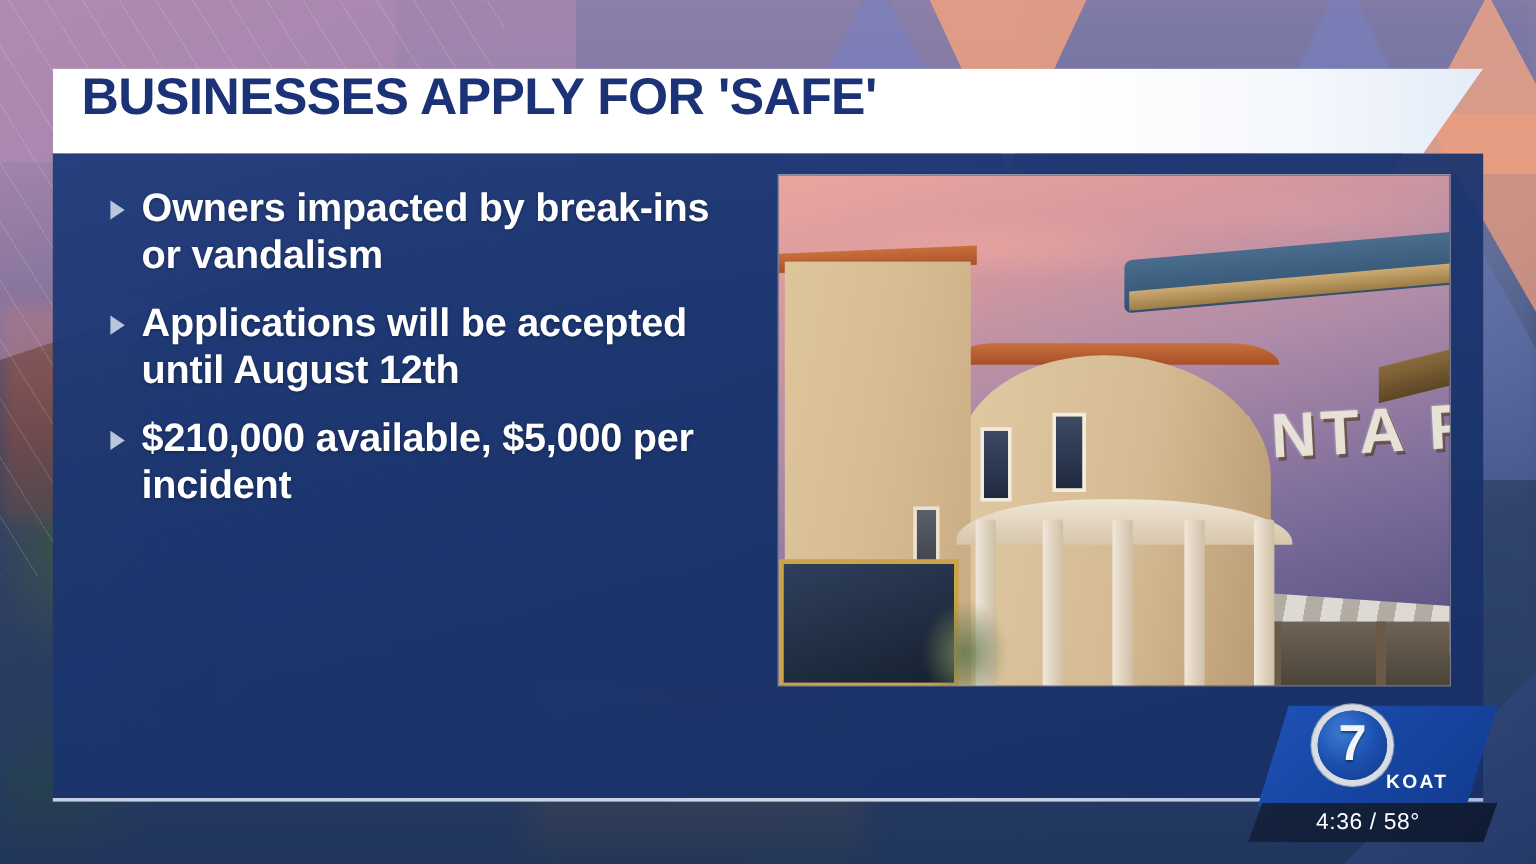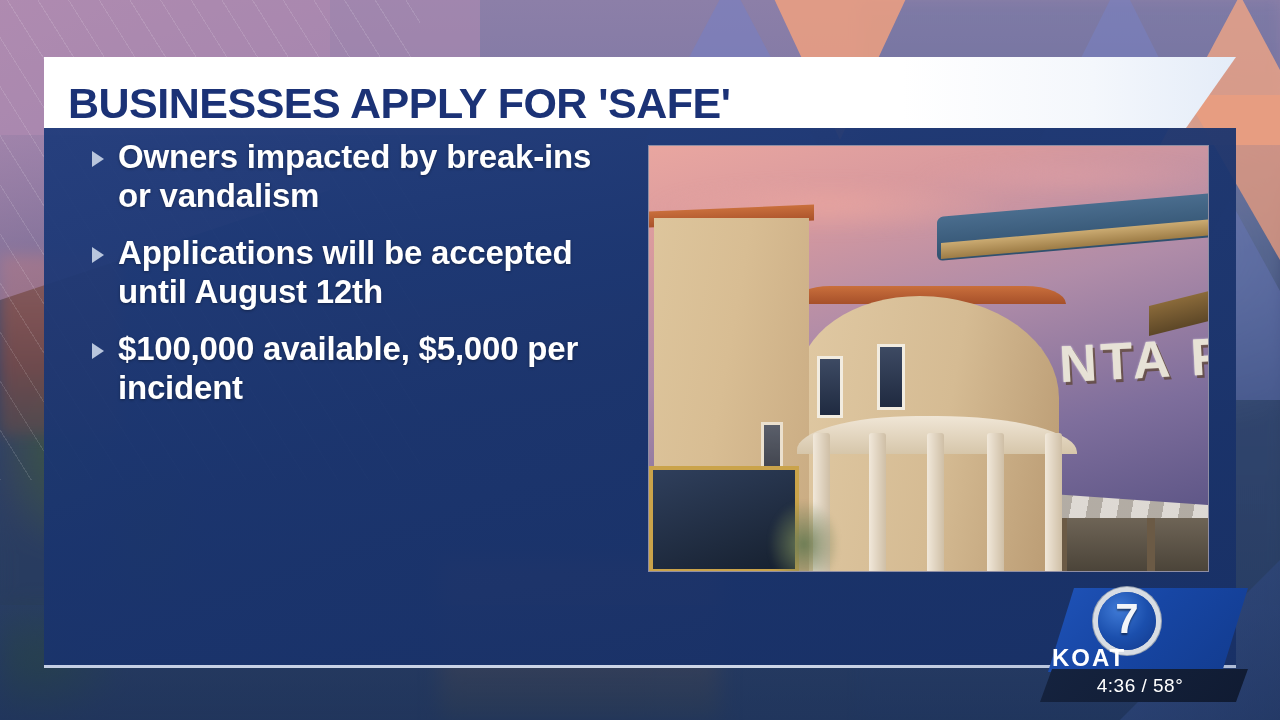--- a/index.html
+++ b/index.html
@@ -93,21 +93,21 @@
   #panel-underline {
     position:absolute; left:44px; top:665px; width:1192px; height:3px;
     background:linear-gradient(90deg, rgba(205,215,235,.95), rgba(225,232,245,.9) 60%, rgba(200,212,235,.85));
   }
 
   
   #titlebar {
     position:absolute; left:44px; top:57px; width:1192px; height:71px;
     background:linear-gradient(90deg,#ffffff 0%, #ffffff 72%, #f4f7fc 88%, #e4ecf8 100%);
     clip-path:polygon(0 0, 1192px 0, 1142px 71px, 0 71px);
-    display:flex; align-items:flex-end;
+    display:flex; align-items:flex-start;
   }
   #headline {
     margin-left:24px;
     color:#1b3276;
     font-size:43px;
     font-weight:bold;
     letter-spacing:-0.5px;
     white-space:nowrap;
     font-family:"Liberation Sans", sans-serif;
   }
@@ -116,21 +116,21 @@
     color:#1b3276;
     font-size:25px;
     letter-spacing:.5px;
     white-space:nowrap;
   }
   #newon .n-bold { font-weight:bold; }
   #newon .n-light { font-weight:normal; }
 
   
   #bullets {
-    position:absolute; left:92px; top:138px; width:530px;
+    position:absolute; left:92px; top:154px; width:530px;
   }
   .bullet-row {
     display:flex; align-items:flex-start;
     margin-bottom:18px;
   }
   .bullet-marker {
     width:0; height:0;
     border-top:8px solid transparent;
     border-bottom:8px solid transparent;
     border-left:12px solid #b9c6dd;
@@ -280,23 +280,23 @@
       0 0 0 6px #9aa4b2;
     display:flex; align-items:center; justify-content:center;
   }
   #bug-seven {
     color:#f2f5f9; font-size:42px; font-weight:bold; line-height:1;
     transform:translateY(-2px);
     text-shadow:0 2px 2px rgba(0,0,0,.45);
     font-family:"Liberation Sans", sans-serif;
   }
   #bug-call {
-    position:absolute; left:1034px; top:644px; width:110px;
+    position:absolute; left:1126px; top:644px; width:110px;
     text-align:center;
-    color:#ffffff; font-size:24px; font-weight:bold; letter-spacing:2px;
+    color:#ffffff; font-size:16px; font-weight:bold; letter-spacing:2px;
   }
   #bug-bar {
     position:absolute; left:1040px; top:669px; width:208px; height:33px;
     background:linear-gradient(135deg,#15233f 0%,#101b32 100%);
     clip-path:polygon(12px 0, 208px 0, 196px 33px, 0 33px);
   }
   #bug-time {
     position:absolute; left:1040px; top:669px; width:200px; height:33px;
     display:flex; align-items:center; justify-content:center;
     color:#ffffff; font-size:19px; font-weight:normal; letter-spacing:.5px;
@@ -341,21 +341,21 @@
   <div class="bullet-row">
     <span class="bullet-marker"></span>
     <span class="bullet-text">Owners impacted by break-ins or vandalism</span>
   </div>
   <div class="bullet-row">
     <span class="bullet-marker"></span>
     <span class="bullet-text">Applications will be accepted until August 12th</span>
   </div>
   <div class="bullet-row">
     <span class="bullet-marker"></span>
-    <span class="bullet-text">$100,000 available, $5,000 per incident</span>
+    <span class="bullet-text">$210,000 available, $5,000 per incident</span>
   </div>
 </div>
 
 <div id="photo">
   <div class="sky"></div>
   <div class="sky-cloud"></div>
 
   <div class="tank-roof"></div>
   <div class="tank-eave"></div>
   <div class="tank"></div>

